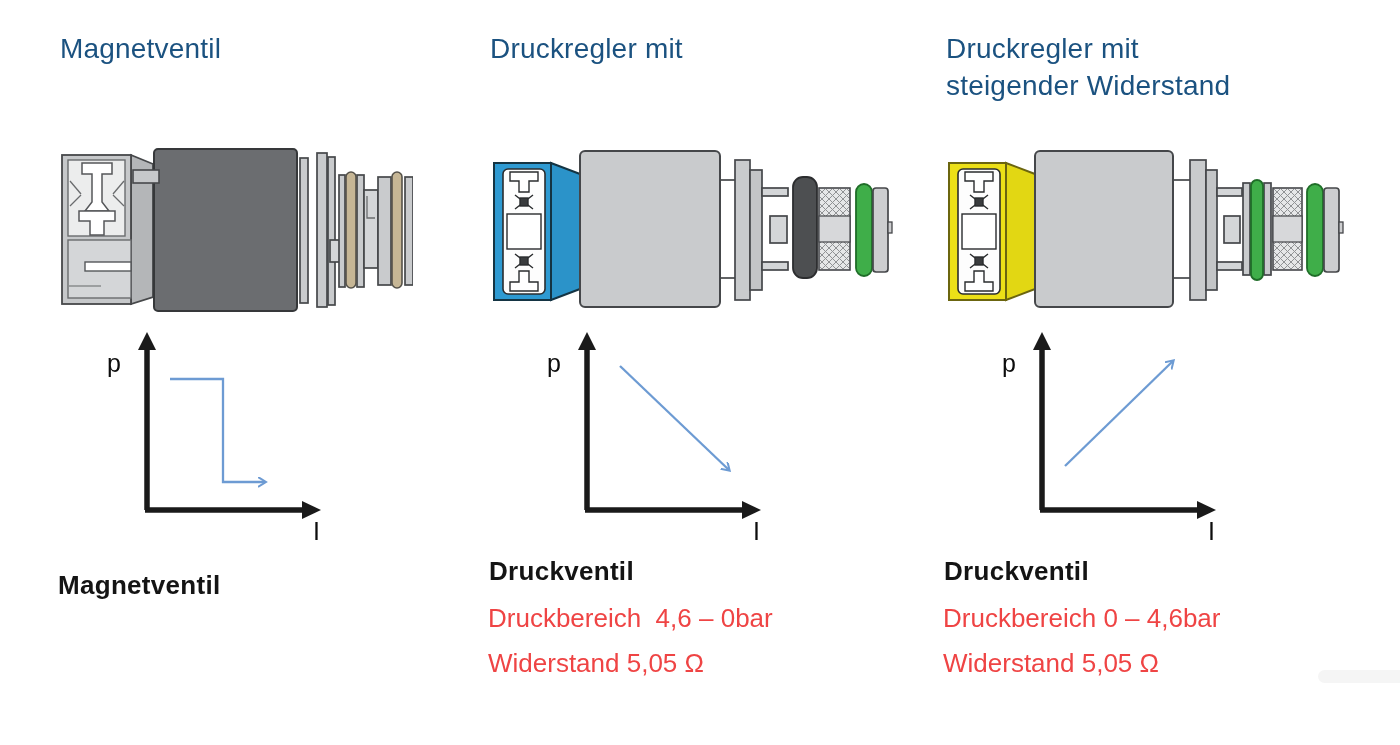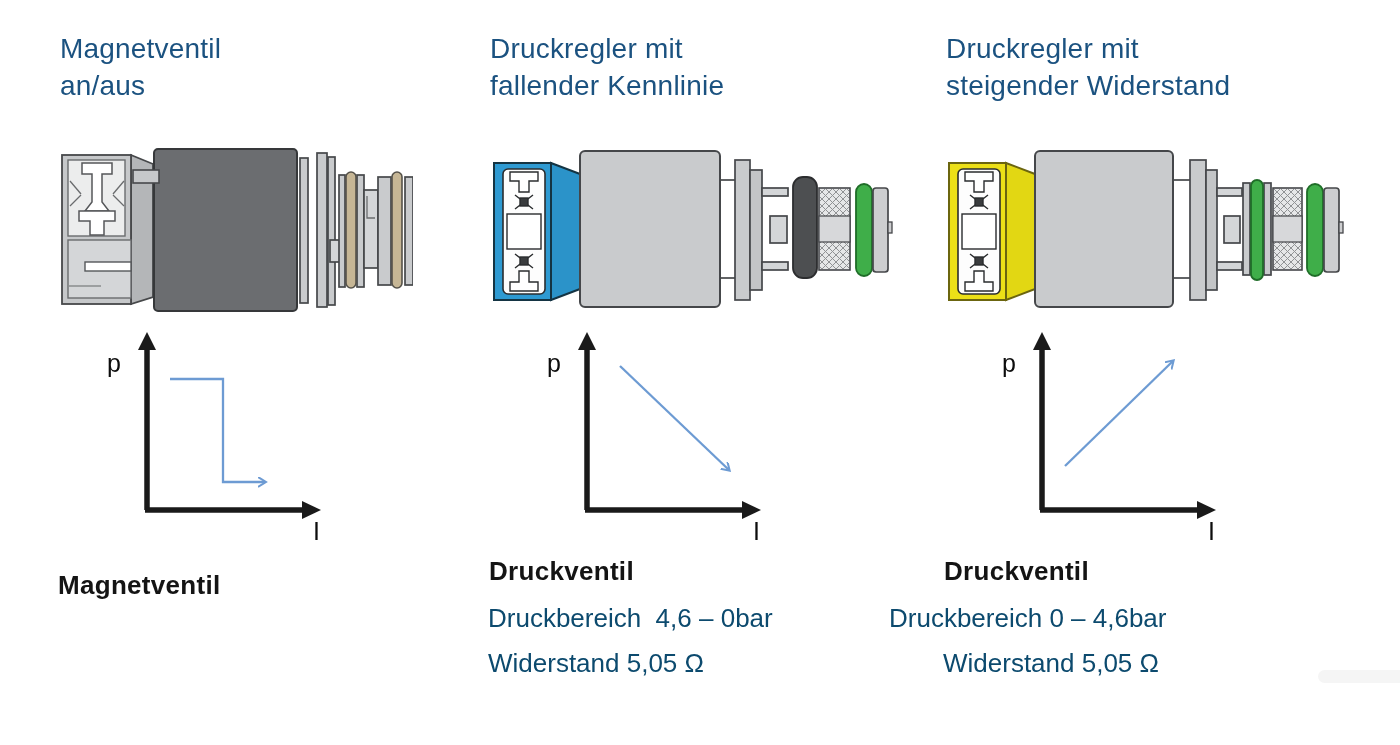--- a/index.html
+++ b/index.html
@@ -19,36 +19,35 @@
     letter-spacing:0.2px;
   }
   .caption-heading {
     font-size:26px;
     font-weight:bold;
     color:#141414;
     letter-spacing:0.3px;
   }
   .spec {
     font-size:26px;
-    color:#0c4a6e;
+    color:#ef4444;
     white-space:pre;
   }
   svg text { font-family:"Liberation Sans", sans-serif; }
   .graph-label { font-size:25px; fill:#0d0d0d; }
   .artifact {
     background:#f5f5f5;
     border-radius:7px;
   }
 </style>
 </head>
 <body>
 
 <div class="abs col-title" style="left:60px; top:30px;">
   <div>Magnetventil</div>
-  <div>an/aus</div>
 </div>
 
 <svg class="abs" style="left:61px; top:148px;" width="352" height="164" viewBox="0 0 352 164">
 
   <g>
     <polygon points="70,7 92,16 92,149 70,156" fill="#b4b6b8" stroke="#46484a" stroke-width="1.8"></polygon>
     <rect x="1" y="7" width="69" height="149" fill="#c6c8ca" stroke="#46484a" stroke-width="1.8"></rect>
     <rect x="7" y="12" width="57" height="76" fill="#eceded" stroke="#6a6c6e" stroke-width="1.4"></rect>
     <path d="M21,15 h30 v11 h-10 v28 l7,9 h-24 l7,-9 v-28 h-10 z" fill="#ffffff" stroke="#55575a" stroke-width="1.5"></path>
     <path d="M18,63 h36 v10 h-11 v14 h-14 v-14 h-11 z" fill="#ffffff" stroke="#55575a" stroke-width="1.5"></path>
@@ -92,21 +91,20 @@
   <polygon points="226,180 207,171 207,189" fill="#1a1a1a"></polygon>
   <path d="M75,49 H128 V152 H170" fill="none" stroke="#6d9bd3" stroke-width="2.3" marker-end="url(#arw1)"></path>
   <text class="graph-label" x="12" y="42">p</text>
   <text class="graph-label" x="218" y="210">I</text>
 </svg>
 
 <div class="abs caption-heading" style="left:58px; top:570px;">Magnetventil</div>
 
 <div class="abs col-title" style="left:490px; top:30px;">
   <div>Druckregler mit</div>
-  <div>fallender Kennlinie</div>
 </div>
 
 <svg class="abs" style="left:493px; top:150px;" width="400" height="158" viewBox="0 0 400 158">
   <defs>
     <pattern id="meshB" width="7" height="7" patternUnits="userSpaceOnUse">
       <path d="M0,7 L7,0 M0,0 L7,7" stroke="#909294" stroke-width="1"></path>
     </pattern>
   </defs>
   <g>
     <rect x="1" y="13" width="57" height="137" fill="#2e9ad2" stroke="#143443" stroke-width="2"></rect>
@@ -221,16 +219,16 @@
   <line x1="52" y1="180" x2="52" y2="16" stroke="#1a1a1a" stroke-width="5.5"></line>
   <polygon points="52,2 43,20 61,20" fill="#1a1a1a"></polygon>
   <line x1="50" y1="180" x2="210" y2="180" stroke="#1a1a1a" stroke-width="5.5"></line>
   <polygon points="226,180 207,171 207,189" fill="#1a1a1a"></polygon>
   <path d="M75,136 L183,31" fill="none" stroke="#6d9bd3" stroke-width="2.3" marker-end="url(#arw3)"></path>
   <text class="graph-label" x="12" y="42">p</text>
   <text class="graph-label" x="218" y="210">I</text>
 </svg>
 
 <div class="abs caption-heading" style="left:944px; top:556px;">Druckventil</div>
-<div class="abs spec" style="left:889px; top:603px;">Druckbereich 0 – 4,6bar</div>
+<div class="abs spec" style="left:943px; top:603px;">Druckbereich 0 – 4,6bar</div>
 <div class="abs spec" style="left:943px; top:648px;">Widerstand 5,05 Ω</div>
 
 <div class="abs artifact" style="left:1318px; top:670px; width:92px; height:13px;"></div>
 
 </body></html>

